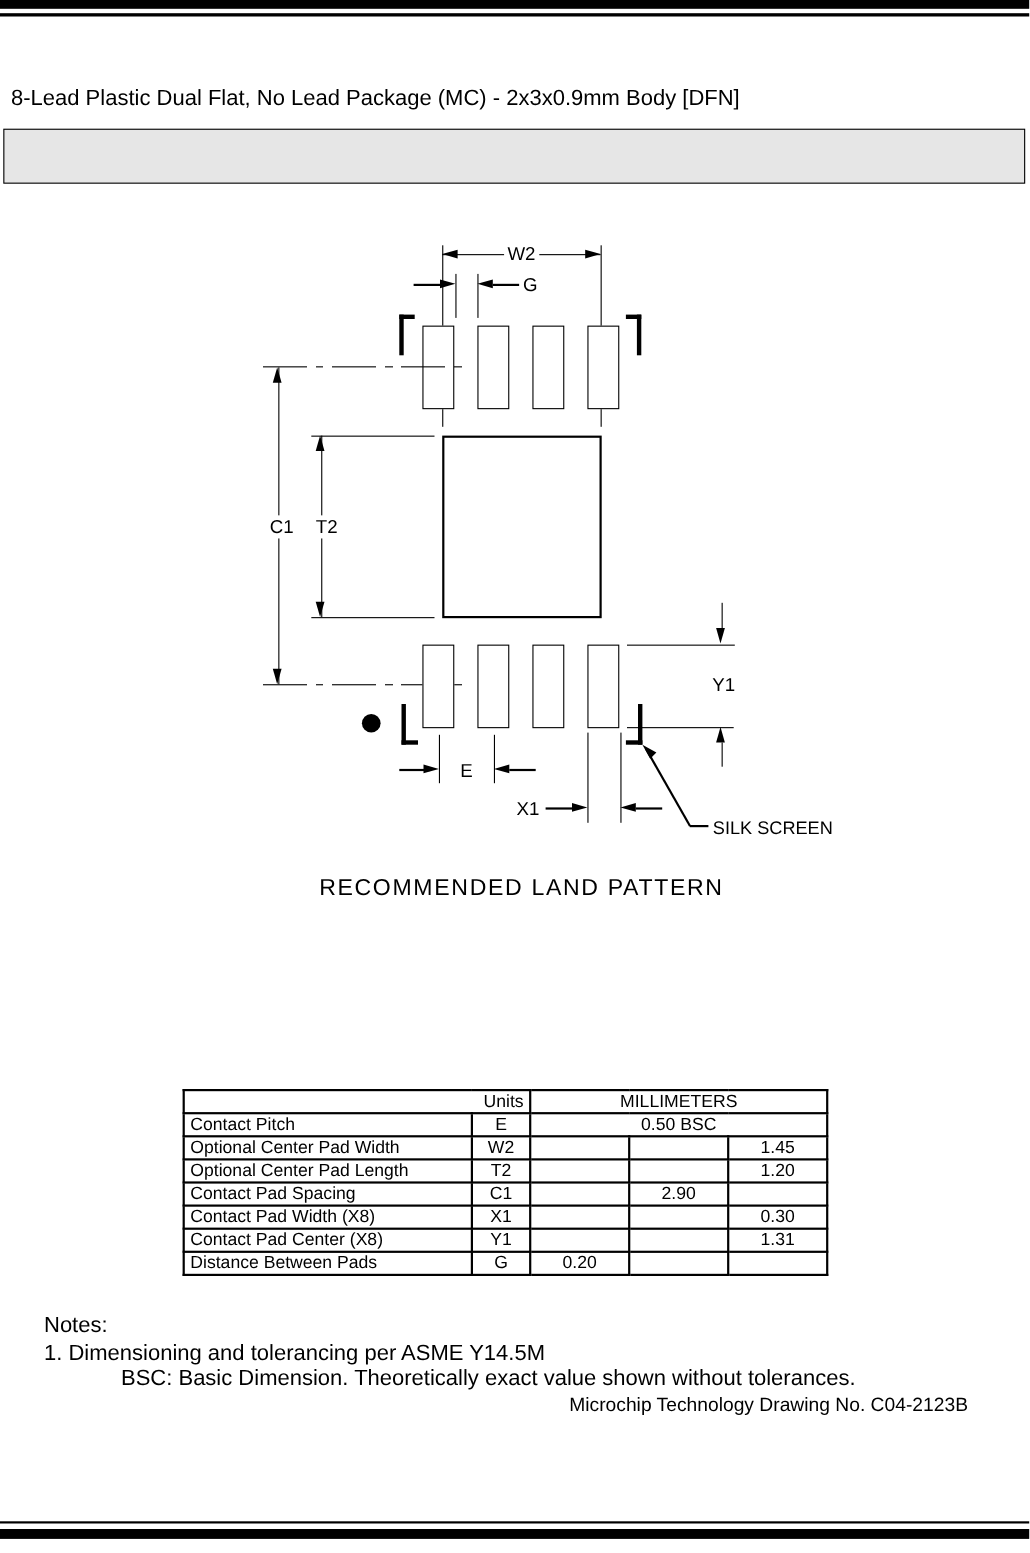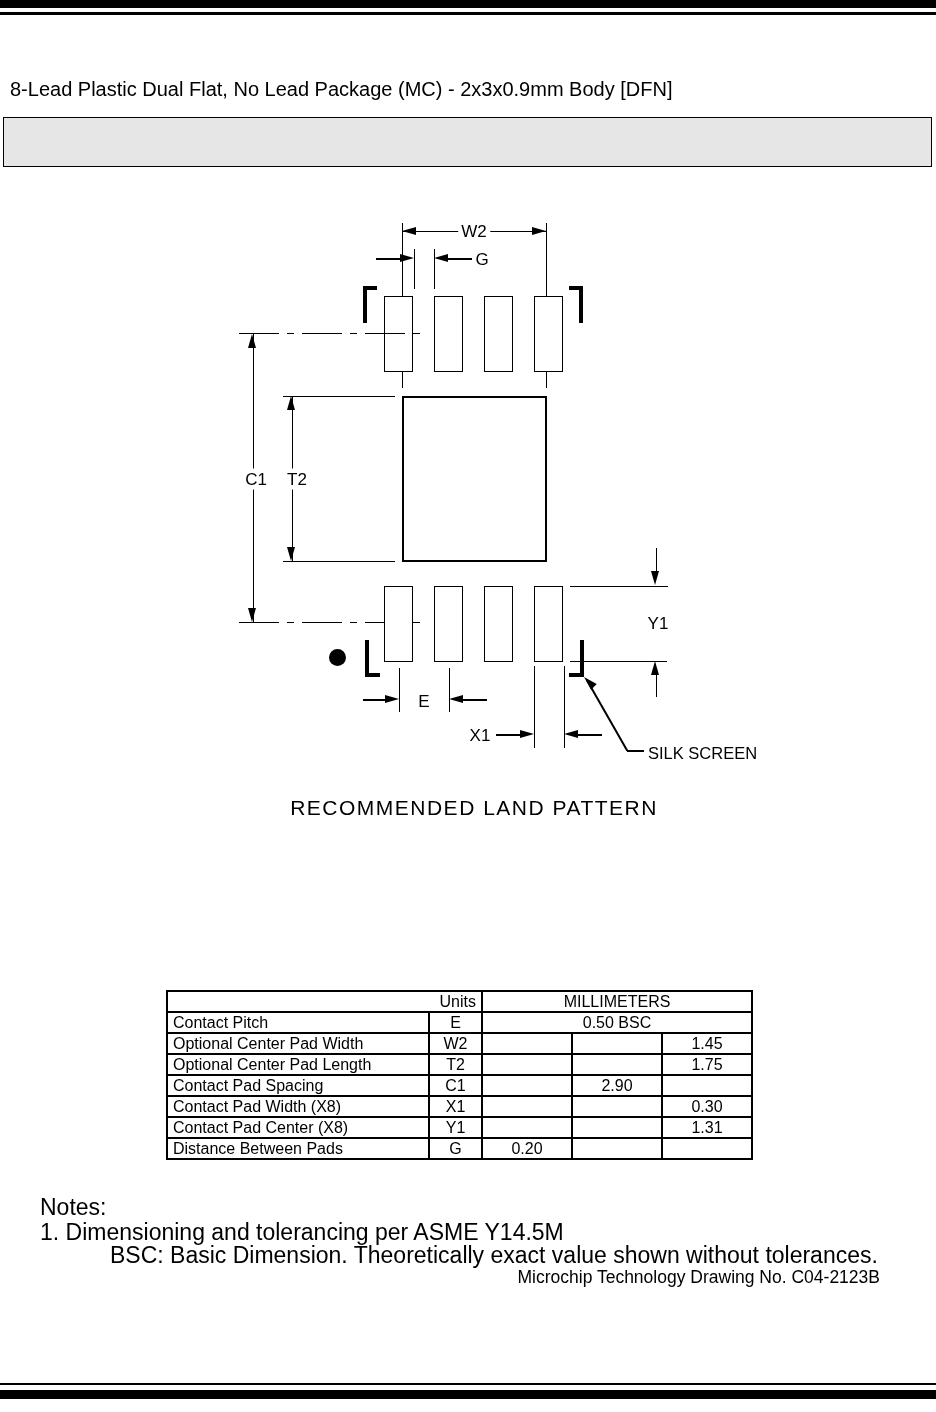--- a/index.html
+++ b/index.html
@@ -20,21 +20,21 @@
             transform:translate(-50%,-50%);white-space:nowrap;}
   .title{position:absolute;left:10px;top:78px;font-size:20px;}
   .graybox{position:absolute;left:3px;top:117px;width:927px;height:48px;border:1px solid #000;}
   .caption{position:absolute;left:227px;top:796px;width:494px;text-align:center;
            font-size:21px;letter-spacing:1.5px;}
   .dim-table{position:absolute;left:166px;top:990px;border-collapse:collapse;table-layout:fixed;
              width:585px;font-size:16px;}
   .dim-table td{border:2px solid #000;height:19px;padding:0 5px;white-space:nowrap;overflow:hidden;}
   .dim-table td.c{text-align:center;padding:0 2px;}
   .dim-table td.r{text-align:right;margin-left:47px;}
-  .note{position:absolute;font-size:23px;white-space:nowrap;}
+  .note{position:absolute;font-size:20px;white-space:nowrap;}
   .silk-label{position:absolute;font-size:16.5px;white-space:nowrap;}
 </style>
 </head>
 <body>
 
 <div class="page">
 
   <div class="abs" style="left:0;top:0;width:936px;height:8px;background:#000;"></div>
   <div class="abs" style="left:0;top:12px;width:936px;height:2.8px;background:#000;"></div>
 
@@ -150,21 +150,21 @@
         <td class="c">W2</td>
         <td class="c"></td>
         <td class="c"></td>
         <td class="c">1.45</td>
       </tr>
       <tr>
         <td>Optional Center Pad Length</td>
         <td class="c">T2</td>
         <td class="c"></td>
         <td class="c"></td>
-        <td class="c">1.75</td>
+        <td class="c">1.20</td>
       </tr>
       <tr>
         <td>Contact Pad Spacing</td>
         <td class="c">C1</td>
         <td class="c"></td>
         <td class="c">2.90</td>
         <td class="c"></td>
       </tr>
       <tr>
         <td>Contact Pad Width (X8)</td>

